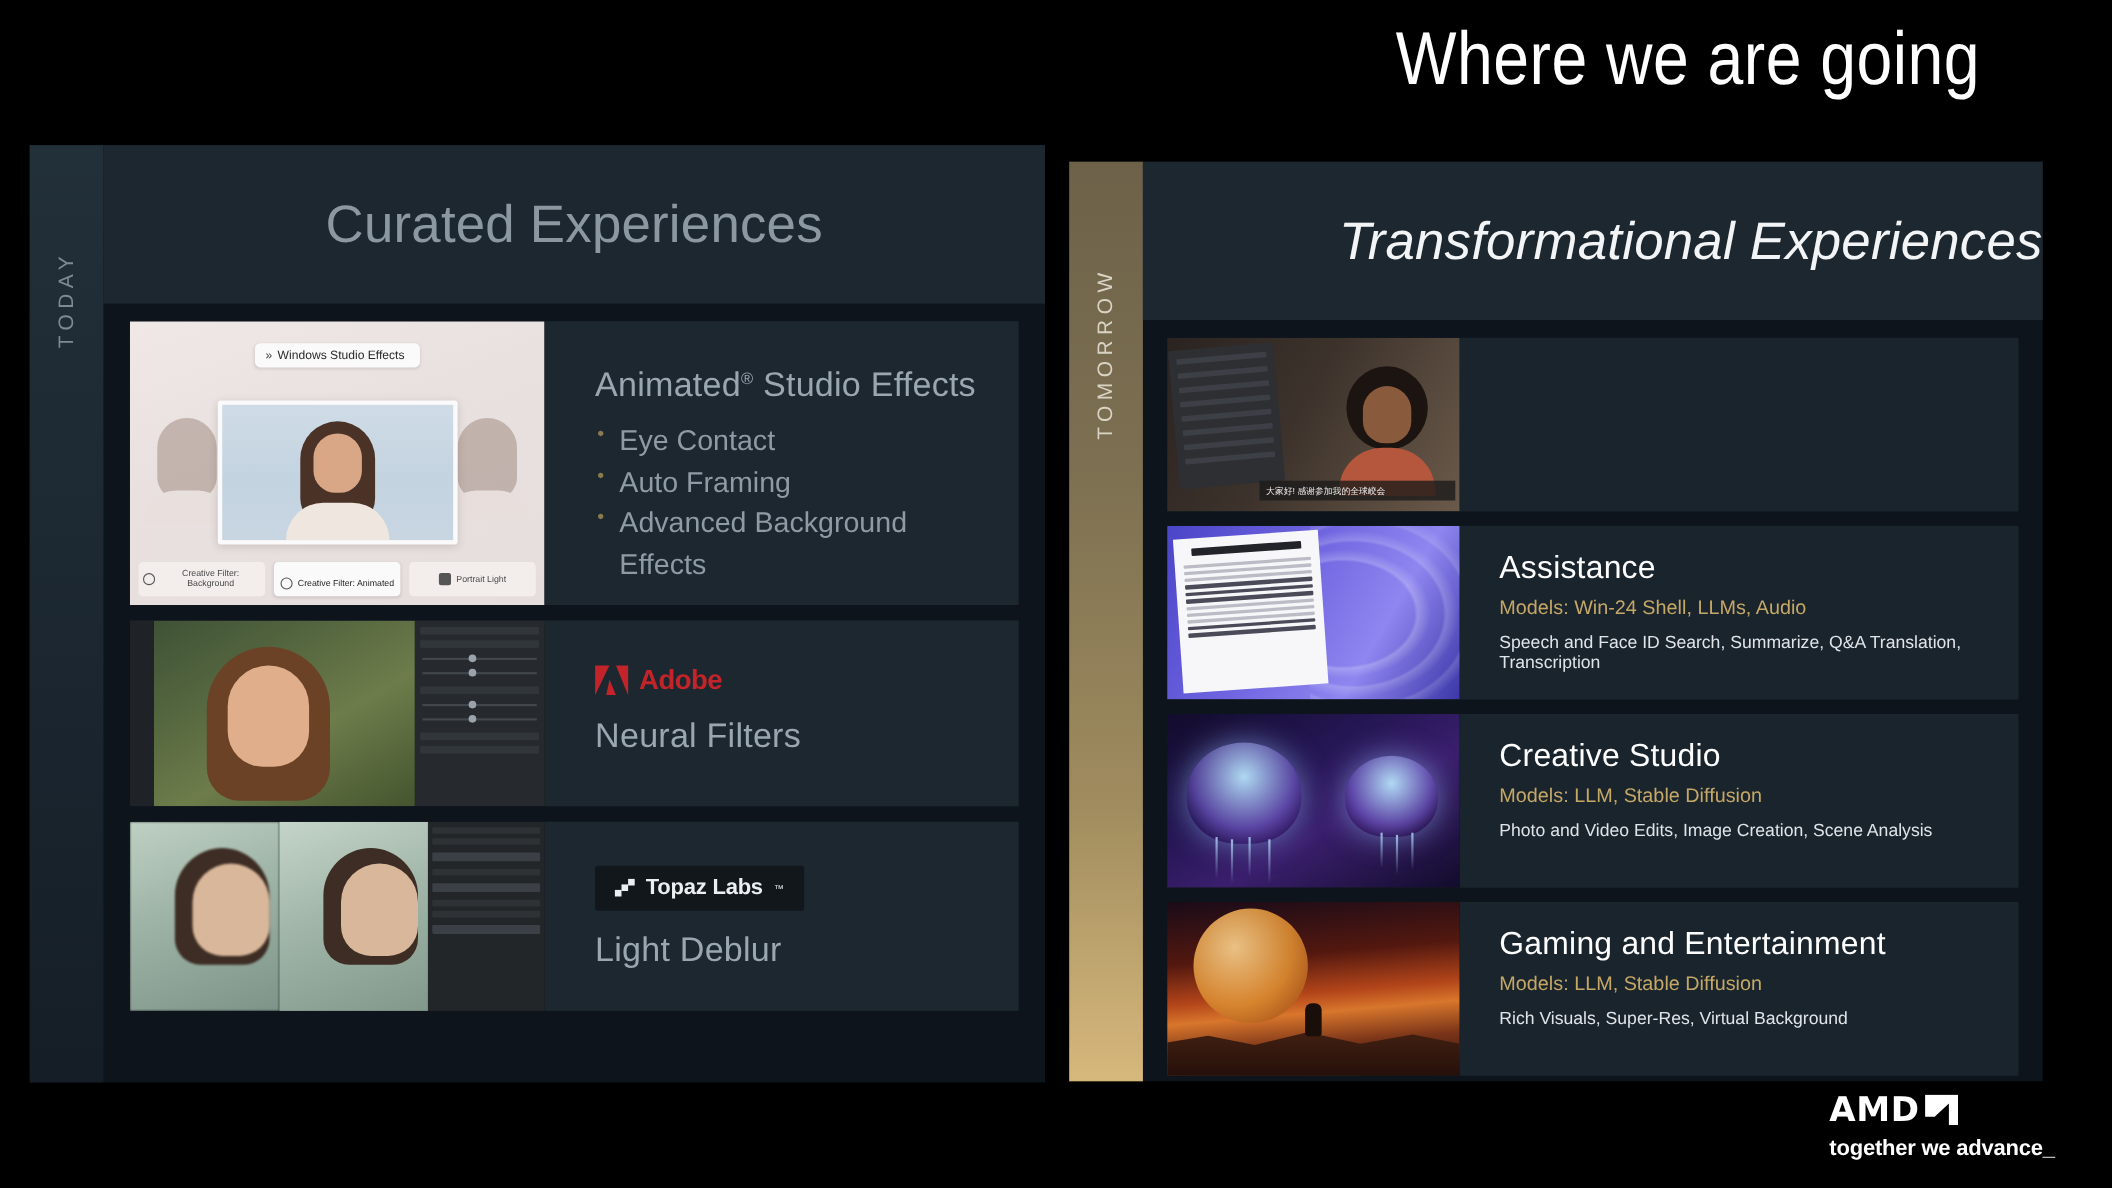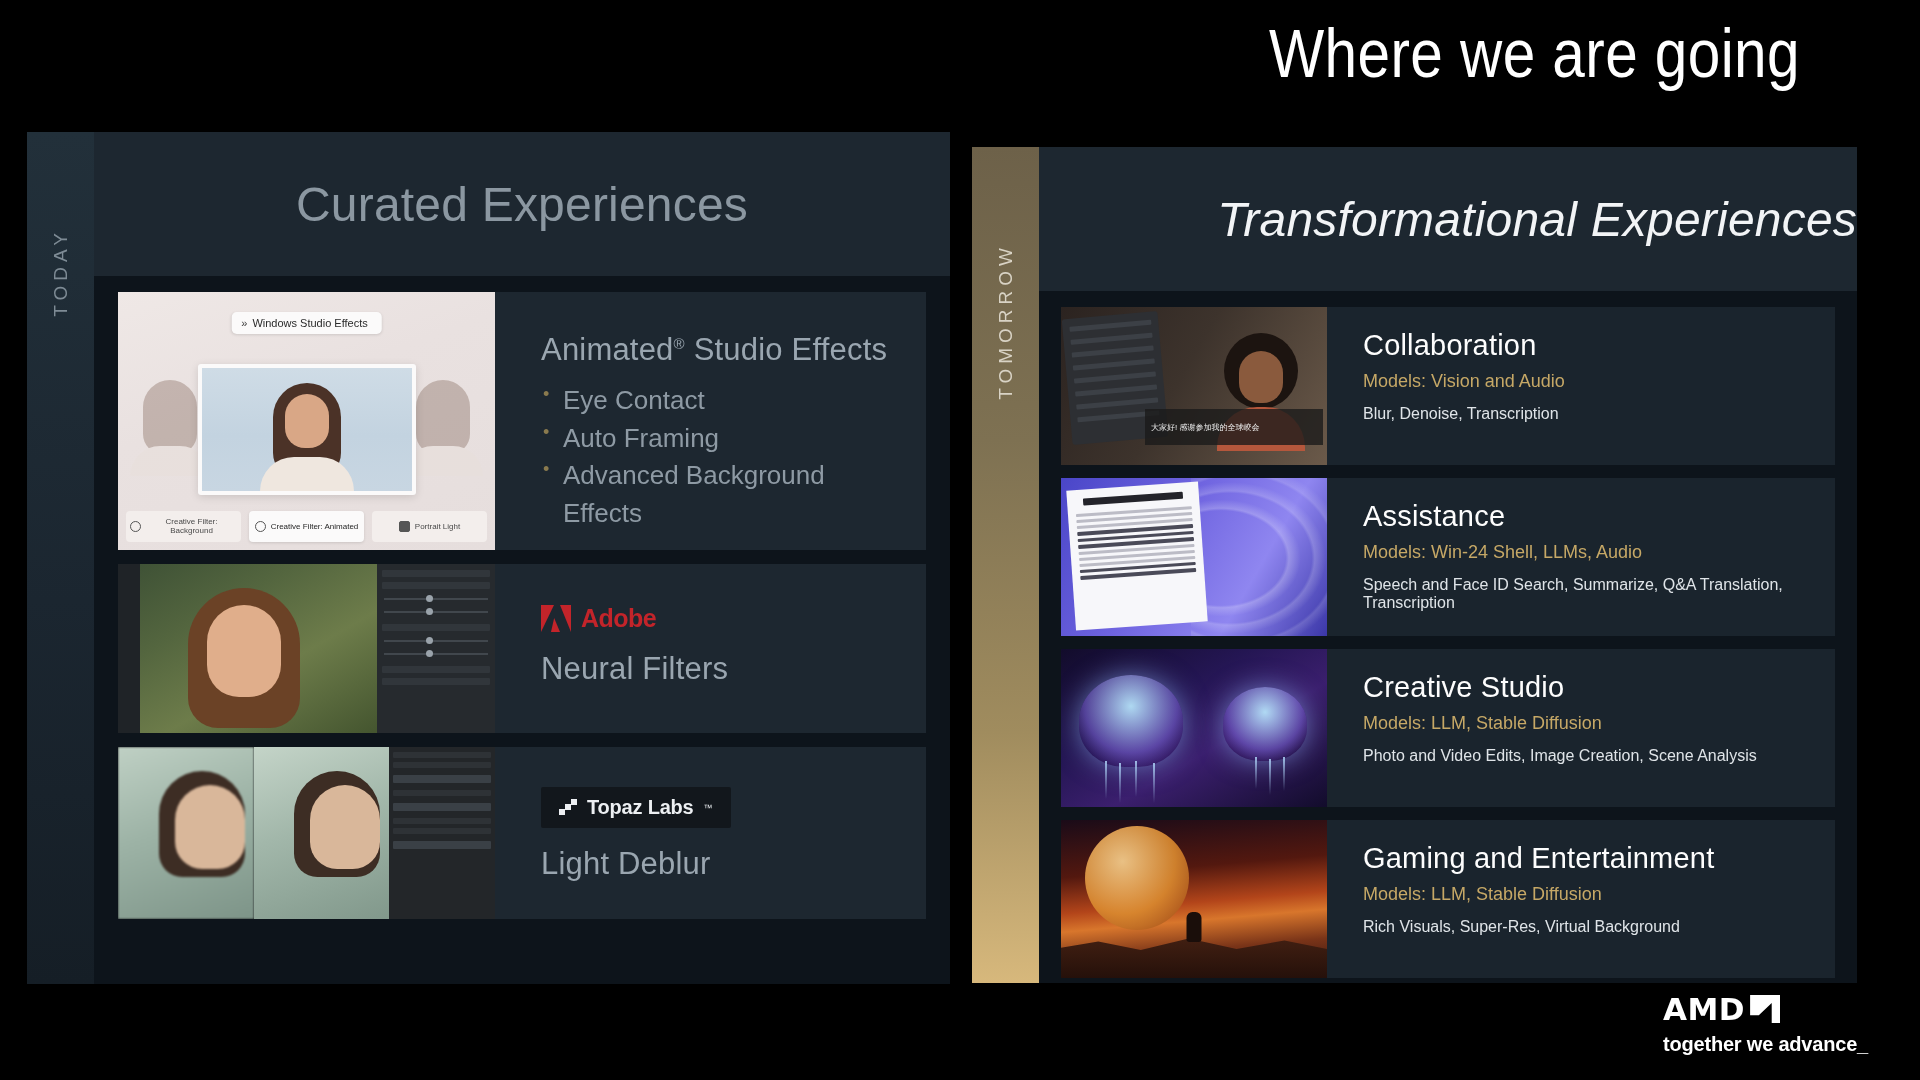--- a/index.html
+++ b/index.html
@@ -238,21 +238,21 @@
   }
   .wse-btns {
     position:absolute; left:8px; right:8px; bottom:8px;
     display:flex; gap:8px; justify-content:space-between;
   }
   .wse-btn {
     flex:1; background:#f3eeec; border-radius:4px; padding:6px 4px;
     display:flex; align-items:center; justify-content:center; gap:5px;
     font-size:8px; color:#4a4a4a; text-align:center; line-height:1.2;
   }
-  .wse-btn.active { background:#fbfafa; box-shadow:0 1px 3px rgba(0,0,0,.12); color:#1f1f1f; }
+  .wse-btn.active { background:#fbfafa; box-shadow:0 1px 3px rgba(0,0,0,.12); color:#1f1f1f;align-items:flex-end; }
   .wse-btn .bi {
     width:11px; height:11px; border-radius:50%; border:1.4px solid #555; flex:0 0 auto;
   }
   .wse-btn.sq .bi { border-radius:2px; background:#555; border-color:#555; }
 
   
   .nf { position:absolute; inset:0; background:#1b1d1f; display:flex; }
   .nf-photo {
     flex:1; position:relative; overflow:hidden;
     background: linear-gradient(150deg,#3f5236 0%, #54663f 30%, #6d7c4a 60%, #44552f 100%);
@@ -308,21 +308,21 @@
   }
   .rt-collab .person .face {
     position:absolute; left:50%; transform:translateX(-50%); top:18px;
     width:44px; height:52px; background:#8a5a3d; border-radius:22px 22px 20px 20px;
   }
   .rt-collab .person .shirt {
     position:absolute; left:50%; transform:translateX(-50%); bottom:0;
     width:88px; height:44px; background:#b5573c; border-radius:40px 40px 0 0;
   }
   .rt-collab .caption {
-    position:absolute; left:84px; right:4px; bottom:20px; height:36px;
+    position:absolute; left:84px; right:4px; bottom:10px; height:18px;
     background:rgba(25,25,25,.78); color:#eee; font-size:8px;
     display:flex; align-items:center; padding-left:6px;
   }
 
   .rt-assist { background: linear-gradient(120deg,#4a46c8 0%,#6f64e0 40%,#8f86f0 70%,#3b37a8 100%); }
   .rt-assist .doc {
     position:absolute; left:10px; top:8px; width:132px; height:140px;
     background:#f7f7fa; transform: rotate(-4deg); padding:9px 8px;
   }
   .rt-assist .doc .h {
@@ -560,25 +560,20 @@
                     <div class="srow"></div>
                 </div>
                 <div class="person">
                   <div class="hair"></div>
                     <div class="face"></div>
                     <div class="shirt"></div>
                 </div>
                 <div class="caption">大家好! 感谢参加我的全球峧会</div>
               </div>
             </div>
-            <div class="rcard-text">
-              <div class="rcard-title">Collaboration</div>
-              <div class="rcard-models">Models: Vision and Audio</div>
-              <div class="rcard-feats">Blur, Denoise, Transcription</div>
-            </div>
           </div>
 
           <div class="rcard">
             <div class="rcard-thumb">
               <div class="rt rt-assist">
                 <div class="swirl"></div>
                 <div class="doc">
                   <div class="h"></div>
                   <div class="l"></div>
                     <div class="l"></div>

